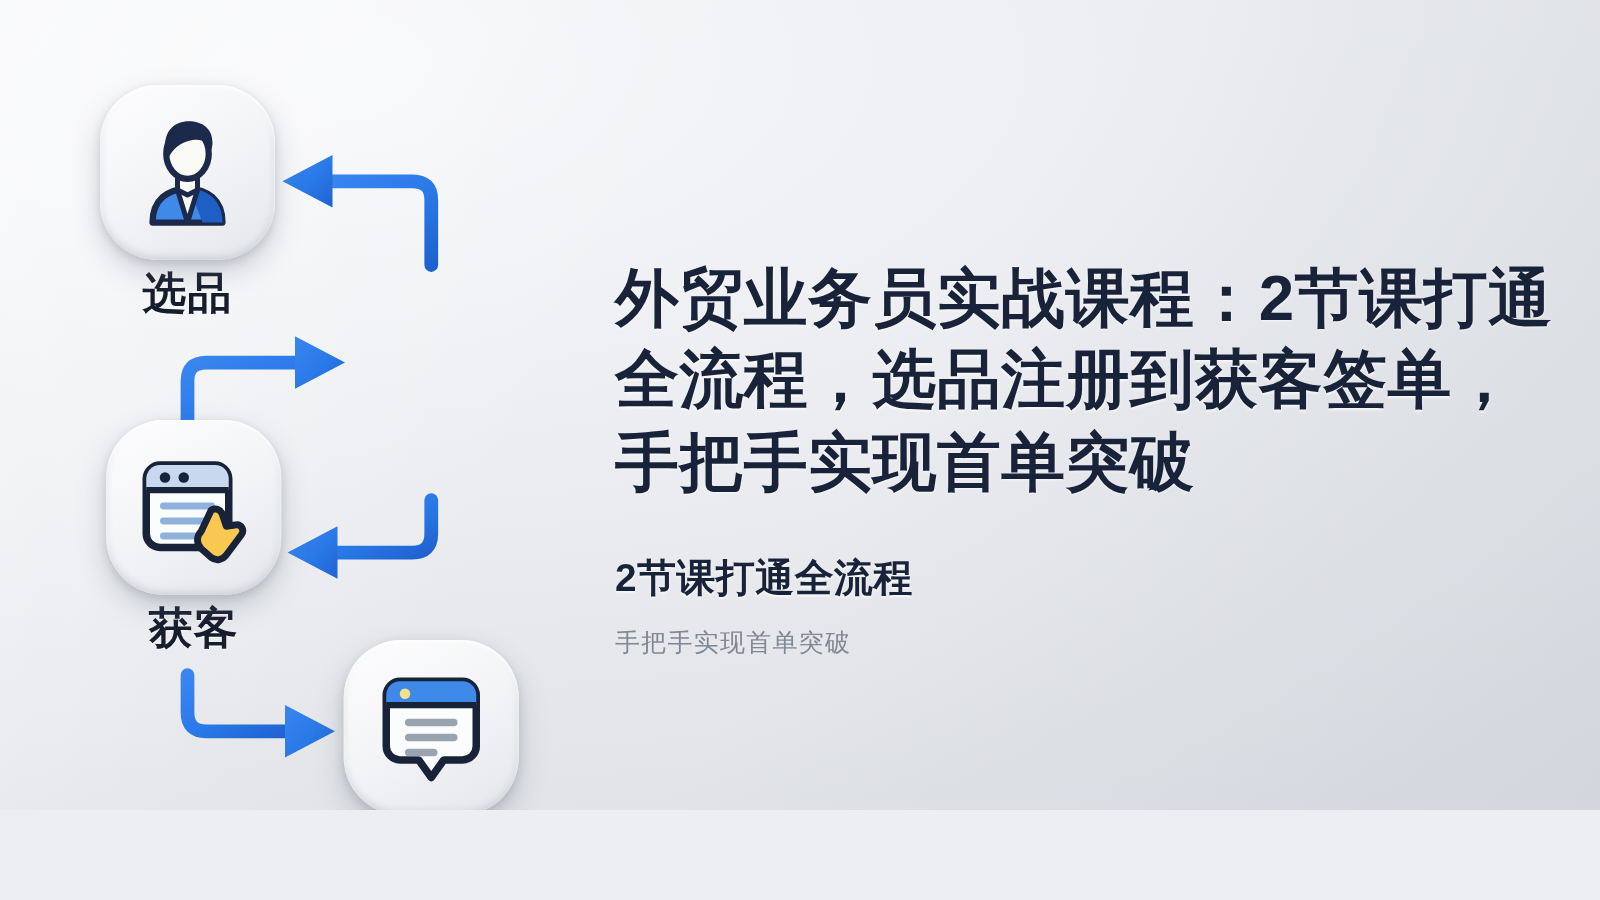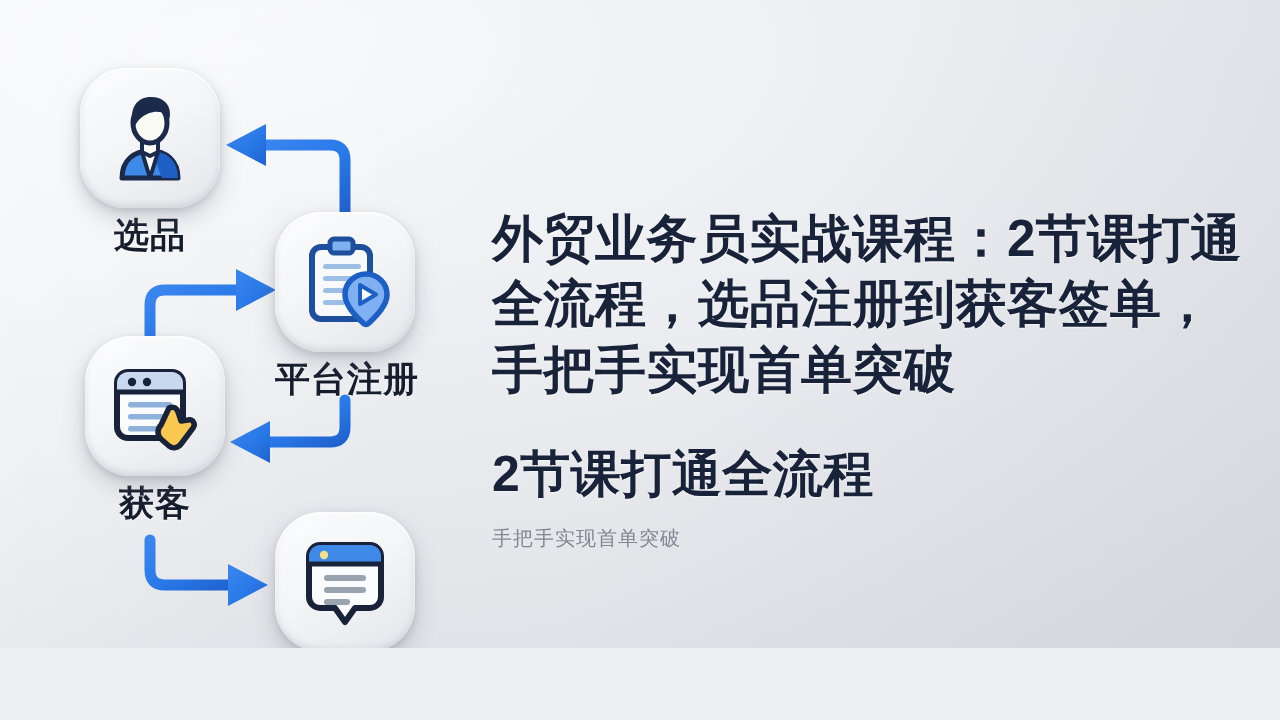--- a/index.html
+++ b/index.html
@@ -108,21 +108,21 @@
     font-size: 51px;
     line-height: 1.28;
     font-weight: bold;
     color: #18233a;
     letter-spacing: 0.5px;
     text-shadow: 0 1px 2px rgba(255,255,255,0.7);
   }
 
   #subhead {
     margin-top: 42px;
-    font-size: 50px;
+    font-size: 31px;
     line-height: 1.2;
     font-weight: bold;
     color: #18233a;
     letter-spacing: 0.5px;
     text-shadow: 0 1px 2px rgba(255,255,255,0.7);
   }
 
   #tagline {
     margin-top: 22px;
     font-size: 20px;
@@ -184,44 +184,20 @@
             <ellipse cx="48" cy="33" rx="17" ry="20" fill="#fbfbf6" stroke="#1b2a4a" stroke-width="5"></ellipse>
 
             <path d="M30 30 C29 14 38 7 49 7 C60 7 68 13 68 24 C68 29 66 32 66 32
                      C66 24 60 21 52 22 C45 23 38 27 34 34 C32 37 31 35 30 30 Z" fill="#1b2a4a"></path>
           </svg>
         </span>
       </div>
       <div class="node-label">选品</div>
     </div>
 
-    <div class="node" id="node-pingtaizhuce">
-      <div class="node-card">
-        <span>
-          <svg width="96" height="96" viewBox="0 0 96 96">
-
-            <rect x="15" y="13" width="58" height="72" rx="9" fill="#f8f9fb" stroke="#1d4f9c" stroke-width="6"></rect>
-
-            <rect x="33" y="5" width="23" height="14" rx="4" fill="#7fb0f2" stroke="#1d4f9c" stroke-width="5"></rect>
-
-            <rect x="26" y="30" width="38" height="5" rx="2.5" fill="#9dbee4"></rect>
-            <rect x="26" y="42" width="38" height="5" rx="2.5" fill="#9dbee4"></rect>
-            <rect x="26" y="54" width="30" height="5" rx="2.5" fill="#9dbee4"></rect>
-            <rect x="26" y="66" width="22" height="5" rx="2.5" fill="#9dbee4"></rect>
-
-            <path d="M69 40 C80.5 40 90 49.2 90 60.5 C90 72 78 83 71.6 89.4
-                     C70.2 90.8 67.8 90.8 66.4 89.4 C60 83 48 72 48 60.5
-                     C48 49.2 57.5 40 69 40 Z" fill="#7fb0f2" stroke="#1d5fc4" stroke-width="5.5" stroke-linejoin="round"></path>
-
-            <path d="M63 51 L79 60.5 L63 70 Z" fill="#f6f9fe" stroke="#1d5fc4" stroke-width="4" stroke-linejoin="round"></path>
-          </svg>
-        </span>
-      </div>
-      <div class="node-label">平台注册</div>
-    </div>
 
     <div class="node" id="node-huoke">
       <div class="node-card">
         <span>
           <svg width="96" height="96" viewBox="0 0 96 96">
 
             <rect x="10" y="14" width="66" height="66" rx="11" fill="#fbfcfd" stroke="#18233a" stroke-width="6"></rect>
 
             <path d="M10 25 C10 19 15 14 21 14 L65 14 C71 14 76 19 76 25 L76 34 L10 34 Z" fill="#c7d8ef"></path>
             <path d="M10 34 L76 34" stroke="#18233a" stroke-width="5"></path>

